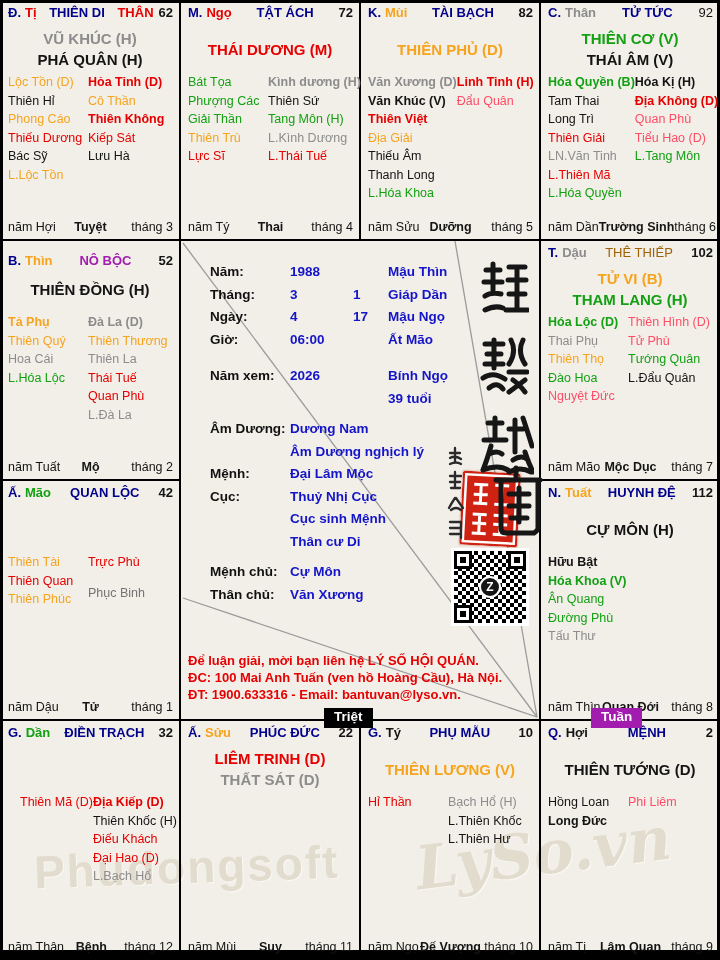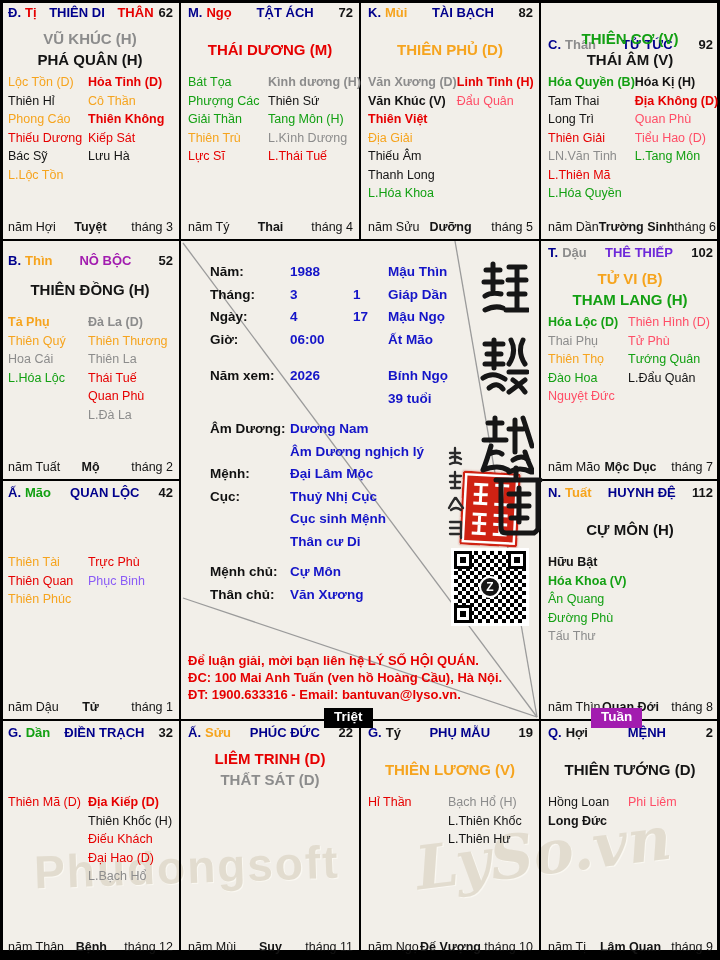--- a/index.html
+++ b/index.html
@@ -186,21 +186,21 @@
       <span class="fy" style="color: rgb(20, 20, 20);">năm Sửu</span>
       <span class="fs" style="color: rgb(20, 20, 20); font-weight: bold;">Dưỡng</span>
       <span class="fm" style="color: rgb(20, 20, 20);">tháng 5</span>
     </div>
   </div>
 <div class="cell c3">
     <div class="p-header">
       <span class="stem" style="color: rgb(0, 0, 140); font-weight: bold;">C.</span>
       <span class="branch" style="color: rgb(140, 140, 140); font-weight: bold;">Thân</span>
       <span class="pname" style="color: rgb(0, 0, 140); font-weight: bold;">TỬ TỨC</span>
-      <span class="pnum" style="color: rgb(20, 20, 20); font-weight: bold; margin-top: 32px;">92</span>
+      <span class="pnum" style="color: rgb(20, 20, 20); font-weight: normal;">92</span>
     </div>
     <div class="p-main">
       <div style="color: rgb(19, 160, 19); font-weight: bold;">THIÊN CƠ (V)</div>
       <div style="color: rgb(20, 20, 20); font-weight: bold;">THÁI ÂM (V)</div>
     </div>
     <div class="p-cols">
       <div class="col">
         <div style="color: rgb(19, 160, 19); font-weight: bold;">Hóa Quyền (B)</div>
         <div style="color: rgb(20, 20, 20);">Tam Thai</div>
         <div style="color: rgb(20, 20, 20);">Long Trì</div>
@@ -252,21 +252,21 @@
     <div class="p-footer">
       <span class="fy" style="color: rgb(20, 20, 20);">năm Tuất</span>
       <span class="fs" style="color: rgb(20, 20, 20); font-weight: bold;">Mộ</span>
       <span class="fm" style="color: rgb(20, 20, 20);">tháng 2</span>
     </div>
   </div>
 <div class="cell c5">
     <div class="p-header">
       <span class="stem" style="color: rgb(0, 0, 140); font-weight: bold;">T.</span>
       <span class="branch" style="color: rgb(140, 140, 140); font-weight: bold;">Dậu</span>
-      <span class="pname" style="color: #6d28d9; font-weight: bold;">THÊ THIẾP</span>
+      <span class="pname" style="color: #a16207; font-weight: normal;">THÊ THIẾP</span>
       <span class="pnum" style="color: rgb(20, 20, 20); font-weight: bold;">102</span>
     </div>
     <div class="p-main">
       <div style="color: rgb(246, 164, 30); font-weight: bold;">TỬ VI (B)</div>
       <div style="color: rgb(19, 160, 19); font-weight: bold;">THAM LANG (H)</div>
     </div>
     <div class="p-cols">
       <div class="col">
         <div style="color: rgb(19, 160, 19); font-weight: bold;">Hóa Lộc (D)</div>
         <div style="color: rgb(140, 140, 140);">Thai Phụ</div>
@@ -296,21 +296,21 @@
     </div>
     <div class="p-main"></div>
     <div class="p-cols">
       <div class="col">
         <div style="color: rgb(246, 164, 30);">Thiên Tài</div>
         <div style="color: rgb(230, 0, 0);">Thiên Quan</div>
         <div style="color: rgb(246, 164, 30);">Thiên Phúc</div>
       </div>
       <div class="col2">
         <div style="color: rgb(230, 0, 0);">Trực Phù</div>
-        <div style="color: #8b5cf6;">Phục Binh</div>
+        <div style="color: #737373; margin-top: 12px;">Phục Binh</div>
       </div>
     </div>
     <div class="p-footer">
       <span class="fy" style="color: rgb(20, 20, 20);">năm Dậu</span>
       <span class="fs" style="color: rgb(20, 20, 20); font-weight: bold;">Tử</span>
       <span class="fm" style="color: rgb(20, 20, 20);">tháng 1</span>
     </div>
   </div>
 <div class="cell c7">
     <div class="p-header">
@@ -340,21 +340,21 @@
 <div class="cell c8">
     <div class="p-header">
       <span class="stem" style="color: rgb(0, 0, 140); font-weight: bold;">G.</span>
       <span class="branch" style="color: rgb(19, 160, 19); font-weight: bold;">Dần</span>
       <span class="pname" style="color: rgb(0, 0, 140); font-weight: bold;">ĐIỀN TRẠCH</span>
       <span class="pnum" style="color: rgb(20, 20, 20); font-weight: bold;">32</span>
     </div>
     <div class="p-main"></div>
     <div class="p-cols">
       <div class="col">
-        <div style="color: rgb(230, 0, 0);">Thiên Mã (D)</div>
+        <div style="color: rgb(230, 0, 0); margin-left: 12px;">Thiên Mã (D)</div>
       </div>
       <div class="col2">
         <div style="color: rgb(230, 0, 0); font-weight: bold;">Địa Kiếp (D)</div>
         <div style="color: rgb(20, 20, 20);">Thiên Khốc (H)</div>
         <div style="color: rgb(230, 0, 0);">Điếu Khách</div>
         <div style="color: rgb(230, 0, 0);">Đại Hao (D)</div>
         <div style="color: rgb(140, 140, 140);">L.Bạch Hổ</div>
       </div>
     </div>
     <div class="p-footer">
@@ -378,21 +378,21 @@
       <span class="fy" style="color: rgb(20, 20, 20);">năm Mùi</span>
       <span class="fs" style="color: rgb(20, 20, 20); font-weight: bold;">Suy</span>
       <span class="fm" style="color: rgb(20, 20, 20);">tháng 11</span>
     </div>
   </div>
 <div class="cell c10">
     <div class="p-header">
       <span class="stem" style="color: rgb(0, 0, 140); font-weight: bold;">G.</span>
       <span class="branch" style="color: rgb(20, 20, 20); font-weight: bold;">Tý</span>
       <span class="pname" style="color: rgb(0, 0, 140); font-weight: bold;">PHỤ MẪU</span>
-      <span class="pnum" style="color: rgb(20, 20, 20); font-weight: bold;">19</span>
+      <span class="pnum" style="color: rgb(20, 20, 20); font-weight: bold;">10</span>
     </div>
     <div class="p-main">
       <div style="color: rgb(246, 164, 30); font-weight: bold;">THIÊN LƯƠNG (V)</div>
     </div>
     <div class="p-cols">
       <div class="col">
         <div style="color: rgb(230, 0, 0);">Hỉ Thần</div>
       </div>
       <div class="col2">
         <div style="color: rgb(140, 140, 140);">Bạch Hổ (H)</div>

